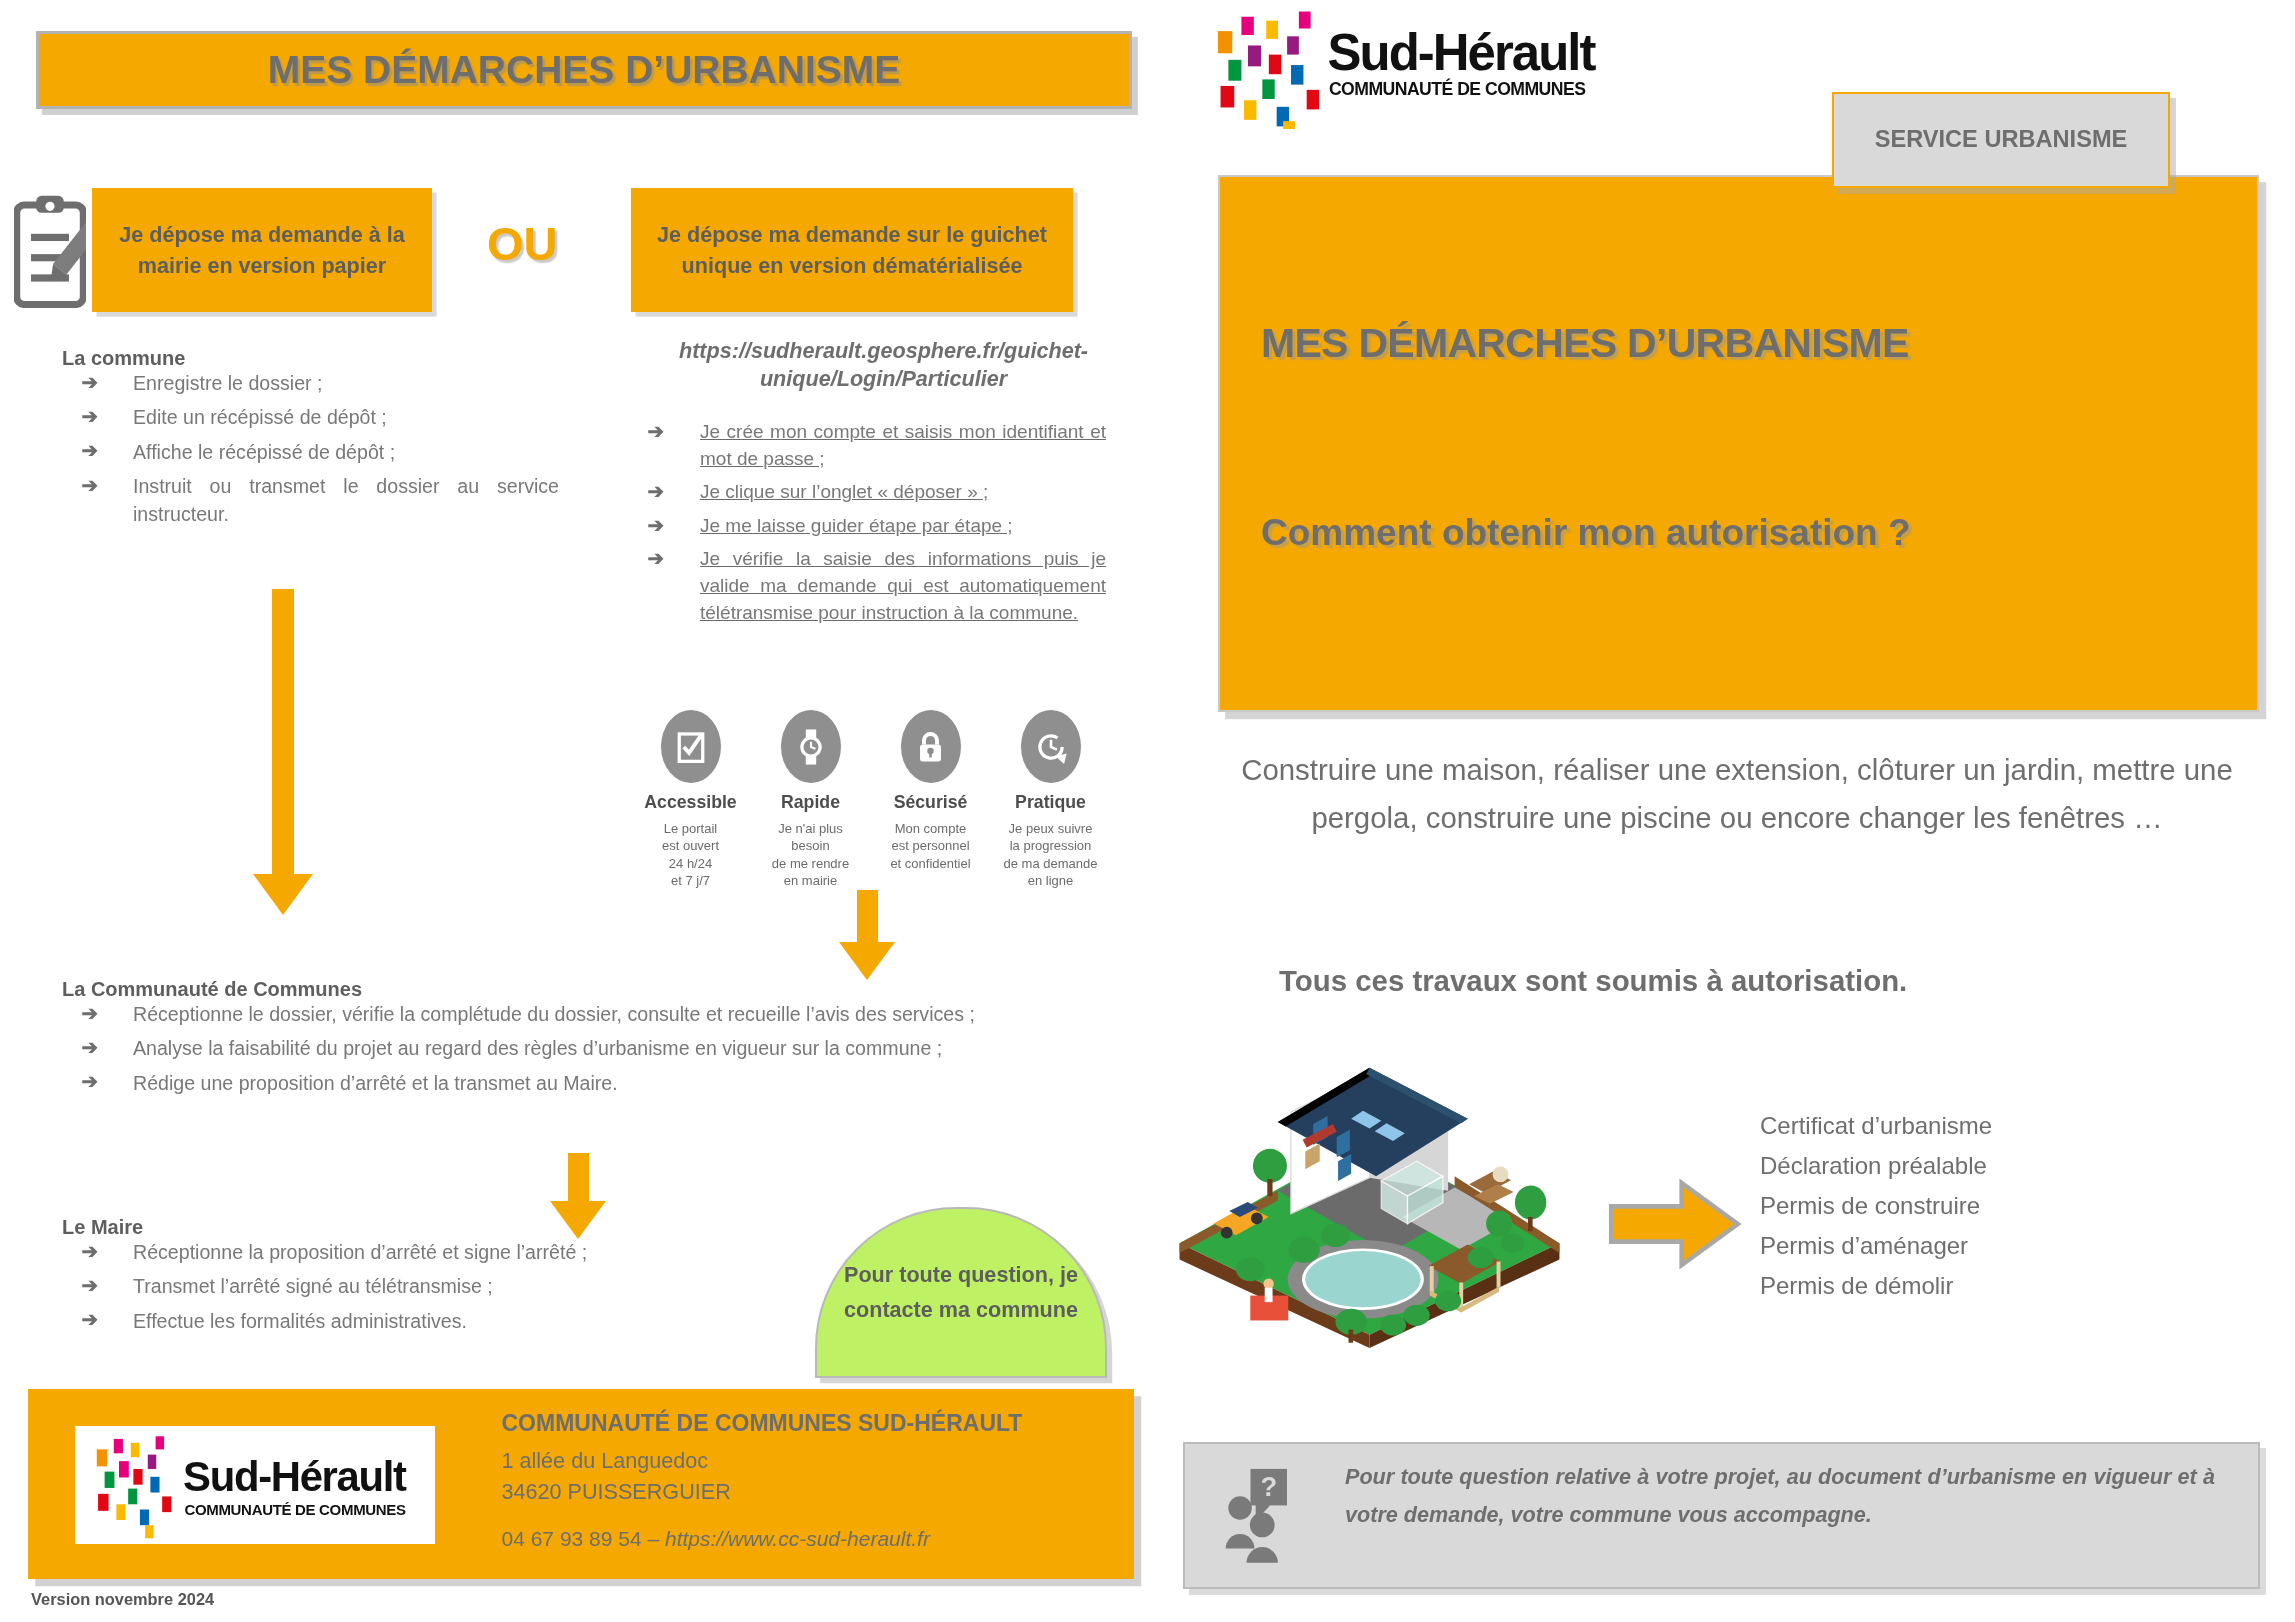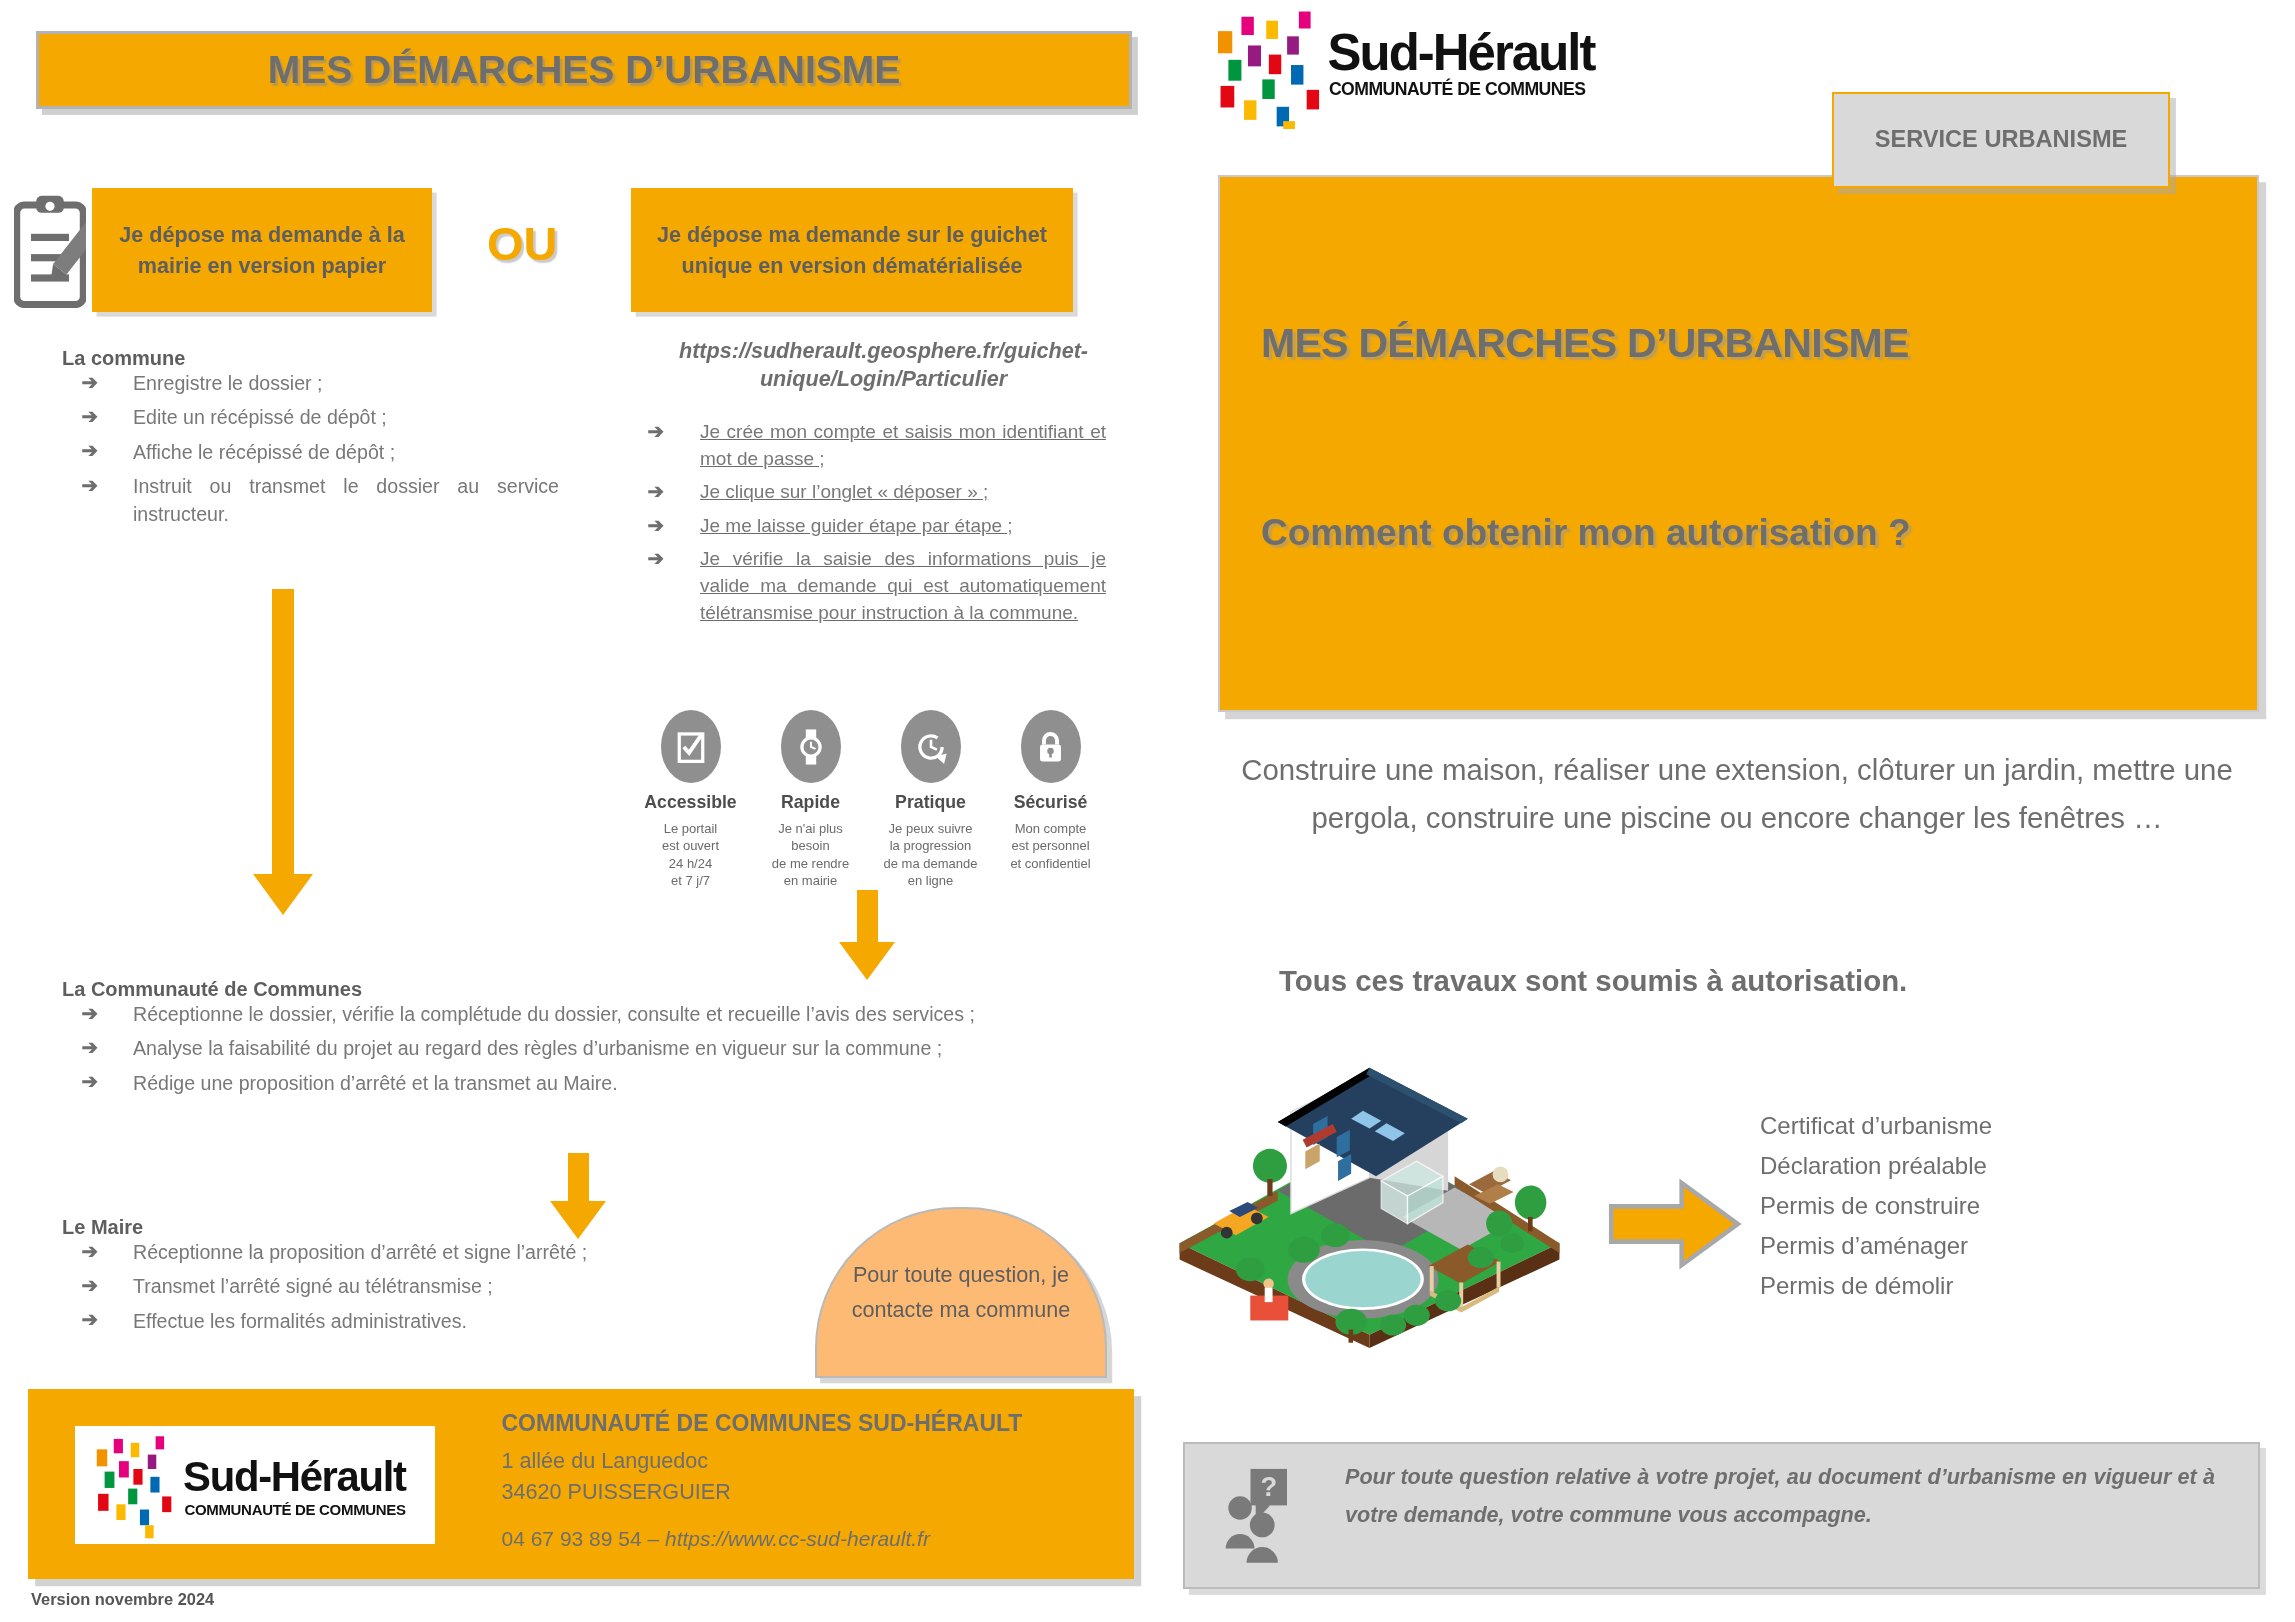--- a/index.html
+++ b/index.html
@@ -74,24 +74,24 @@
 
   #ccBlock{left:62px;top:978px;width:1060px;}
   #ccBlock ul.arrowList li{padding-left:71px;font-size:19.6px;}
 
   #maireBlock{left:62px;top:1216px;width:707px;}
   #maireBlock ul.arrowList li{padding-left:71px;font-size:19.6px;}
 
   
   #contactBubble{
     left:815px;top:1207px;width:288px;height:167px;
-    background:#fdba74;border-radius:141px 141px 0 0;
+    background:#bef264;border-radius:141px 141px 0 0;
     border:2.6px solid #b9b9b9;
     display:flex;align-items:center;justify-content:center;text-align:center;
-    font-weight:normal;font-size:21.6px;color:#5e5e5e;line-height:1.6;
+    font-weight:bold;font-size:21.6px;color:#5e5e5e;line-height:1.6;
     box-shadow:5.2px 5.2px 0 rgba(165,165,165,.45);
   }
 
   
   #footerBand{
     left:27.5px;top:1389px;width:1106px;height:190px;background:#F5A800;
     box-shadow:7.2px 7.2px 0 rgba(165,165,165,.5);
   }
   #footerLogo{
     position:absolute;left:47px;top:37px;width:360px;height:118px;background:#ffffff;
@@ -232,41 +232,41 @@
         <circle cx="20" cy="29" r="14" fill="none" stroke="#ffffff" stroke-width="5"></circle>
         <polyline points="20,21 20,29 27,32" fill="none" stroke="#ffffff" stroke-width="3"></polyline>
       </svg>
     </div>
     <div class="featTitle">Rapide</div>
     <div class="featDesc">Je n'ai plus<br>besoin<br>de me rendre<br>en mairie</div>
   </div>
 
   <div class="feat">
     <div class="featCircle">
-      <svg width="34" height="34" viewBox="0 0 52 52">
-        <path d="M43 26a17 17 0 1 1-7-13.7" fill="none" stroke="#ffffff" stroke-width="5"></path>
-        <polygon points="33,40 50,36 46,52" fill="#ffffff"></polygon>
-        <polyline points="26,15 26,26 35,30" fill="none" stroke="#ffffff" stroke-width="4"></polyline>
-      </svg>
-    </div>
-    <div class="featTitle">Pratique</div>
-    <div class="featDesc">Je peux suivre<br>la progression<br>de ma demande<br>en ligne</div>
-  </div>
-
-  <div class="feat">
-    <div class="featCircle">
       <svg width="29" height="34" viewBox="0 0 44 52">
         <path d="M12 22v-6a10 10 0 0 1 20 0v6" fill="none" stroke="#ffffff" stroke-width="6"></path>
         <rect x="6" y="22" width="32" height="26" rx="4" fill="#ffffff"></rect>
         <circle cx="22" cy="32" r="5" fill="#8f8f8f"></circle>
         <rect x="20" y="32" width="4" height="10" fill="#8f8f8f"></rect>
       </svg>
     </div>
     <div class="featTitle">Sécurisé</div>
     <div class="featDesc">Mon compte<br>est personnel<br>et confidentiel</div>
+  </div>
+
+  <div class="feat">
+    <div class="featCircle">
+      <svg width="34" height="34" viewBox="0 0 52 52">
+        <path d="M43 26a17 17 0 1 1-7-13.7" fill="none" stroke="#ffffff" stroke-width="5"></path>
+        <polygon points="33,40 50,36 46,52" fill="#ffffff"></polygon>
+        <polyline points="26,15 26,26 35,30" fill="none" stroke="#ffffff" stroke-width="4"></polyline>
+      </svg>
+    </div>
+    <div class="featTitle">Pratique</div>
+    <div class="featDesc">Je peux suivre<br>la progression<br>de ma demande<br>en ligne</div>
   </div>
 </div>
 
 <div class="abs" style="left:272px;top:589px;">
   <div class="vStem" style="left:0;top:0;width:22px;height:288px;"></div>
   <div class="vHead" style="left:-19px;top:285px;"></div>
 </div>
 
 <div class="abs" style="left:857px;top:890px;">
   <div class="vStem" style="left:0;top:0;width:21px;height:56px;"></div>

